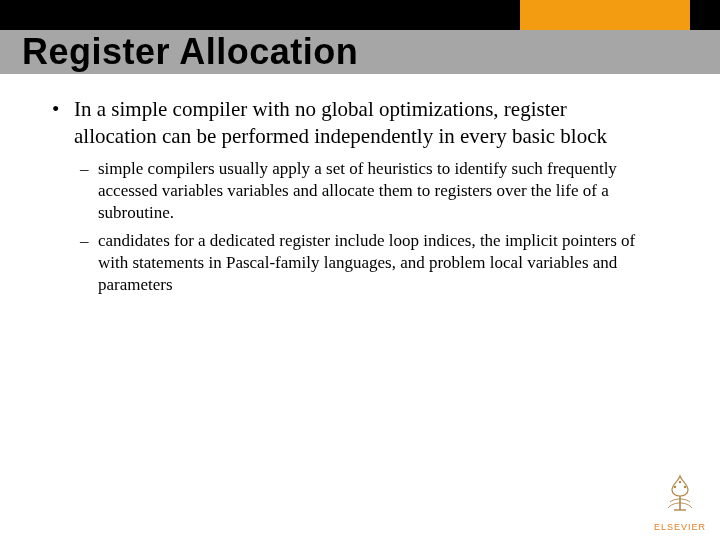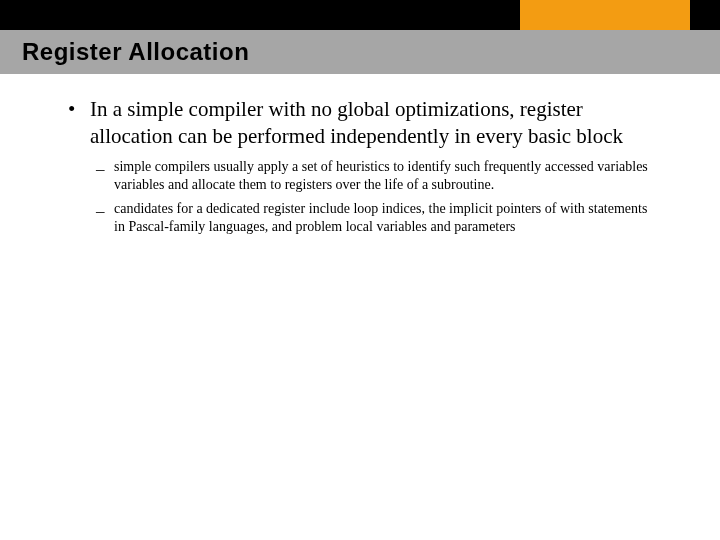--- a/index.html
+++ b/index.html
@@ -1,27 +1,27 @@
 <!DOCTYPE html>
 <html><head>
 <meta charset="utf-8">
 <style>
   * { margin: 0; padding: 0; box-sizing: border-box; }
   html, body { width: 720px; height: 540px; overflow: hidden; font-family: "Times New Roman", Times, serif; background: #fff; }
   .slide { position: relative; width: 720px; height: 540px; background: #fff; }
   .topbar { position: absolute; top: 0; left: 0; width: 720px; height: 30px; background: #000; }
   .accent { position: absolute; top: 0; right: 30px; width: 170px; height: 30px; background: #f39c12; }
   .titleband { position: absolute; top: 30px; left: 0; width: 720px; height: 44px; background: #a6a6a6; display: flex; align-items: center; }
-  .title { font-family: Arial, Helvetica, sans-serif; font-weight: bold; font-size: 24px; color: #000; padding-left: 22px; letter-spacing: 0.5px; }
-  .content { position: absolute; top: 96px; left: 60px; width: 600px; }
+  .title { font-family: Arial, Helvetica, sans-serif; font-weight: bold; font-size: 36px; color: #000; padding-left: 22px; letter-spacing: 0.5px; }
+  .content { position: absolute; top: 96px; left: 44px; width: 600px; }
   ul.level1 { list-style: none; }
   ul.level1 > li { position: relative; padding-left: 30px; font-size: 21px; line-height: 1.28; color: #000; margin-bottom: 10px; }
   ul.level1 > li::before { content: "•"; position: absolute; left: 8px; top: 0; font-size: 21px; }
   ul.level2 { list-style: none; margin-top: 8px; }
-  ul.level2 > li { position: relative; padding-left: 24px; font-size: 14px; line-height: 1.3; color: #000; margin-bottom: 6px; }
+  ul.level2 > li { position: relative; padding-left: 24px; font-size: 17px; line-height: 1.3; color: #000; margin-bottom: 6px; }
   ul.level2 > li::before { content: "–"; position: absolute; left: 6px; top: 0; font-size: 17px; }
   .logo { position: absolute; bottom: 8px; right: 14px; text-align: center; }
   .logo-name { font-family: Arial, Helvetica, sans-serif; font-size: 9px; letter-spacing: 1px; color: #e67e22; margin-top: 2px; }
 </style>
 </head>
 <body>
 
 <div class="slide">
   <div class="topbar"></div>
   <div class="accent"></div>
@@ -38,13 +38,27 @@
             <span>simple compilers usually apply a set of heuristics to identify such frequently accessed variables variables and allocate them to registers over the life of a subroutine.</span>
           </li>
           <li>
             <span>candidates for a dedicated register include loop indices, the implicit pointers of with statements in Pascal-family languages, and problem local variables and parameters</span>
           </li>
         </ul>
       </li>
     </ul>
   </div>
 
+  <div class="logo">
+    <svg width="44" height="44" viewBox="0 0 44 44">
+      <rect x="0" y="0" width="44" height="44" fill="none"></rect>
+      <path d="M22 4 C20 10 14 12 14 18 C14 22 18 24 22 24 C26 24 30 22 30 18 C30 12 24 10 22 4 Z" fill="none" stroke="#b0874a" stroke-width="1.2"></path>
+      <path d="M22 24 L22 38" stroke="#b0874a" stroke-width="1.6"></path>
+      <path d="M16 38 L28 38" stroke="#b0874a" stroke-width="1.4"></path>
+      <path d="M12 30 C14 28 18 27 22 27 C26 27 30 28 32 30" fill="none" stroke="#b0874a" stroke-width="0.9"></path>
+      <path d="M10 36 C12 33 17 31 22 31 C27 31 32 33 34 36" fill="none" stroke="#b0874a" stroke-width="0.9"></path>
+      <circle cx="17" cy="15" r="1.2" fill="#b0874a"></circle>
+      <circle cx="27" cy="15" r="1.2" fill="#b0874a"></circle>
+      <circle cx="22" cy="10" r="1.2" fill="#b0874a"></circle>
+    </svg>
+    <div class="logo-name">ELSEVIER</div>
+  </div>
 </div>
 
 </body></html>

